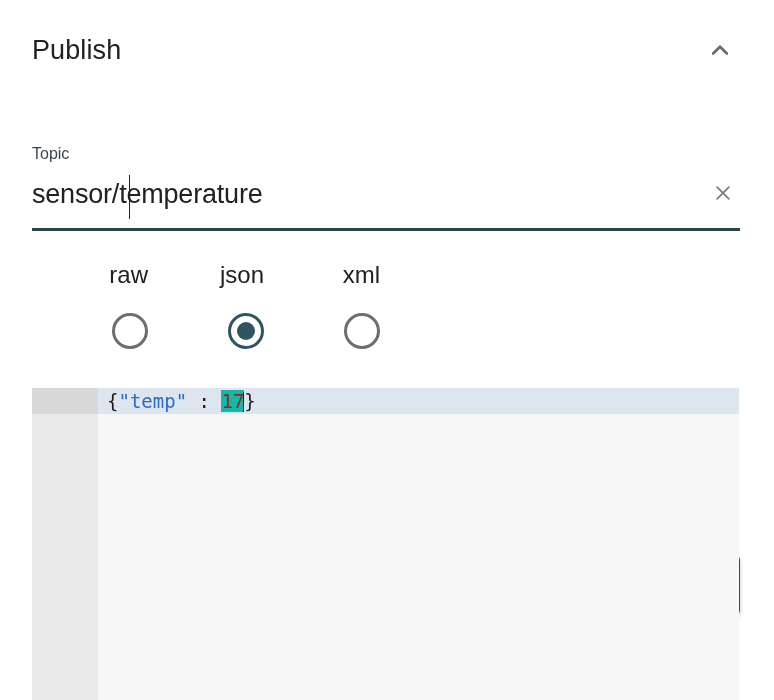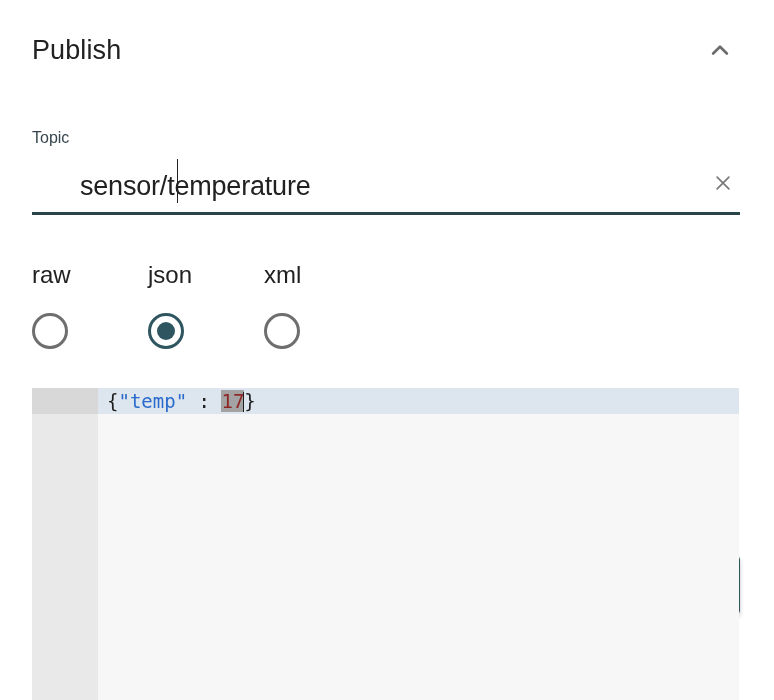--- a/index.html
+++ b/index.html
@@ -44,36 +44,35 @@
     background: transparent;
     border: none;
     padding: 0;
   }
   .collapse-btn svg { display: block; }
 
   
   .topic-field {
     position: absolute;
     left: 32px;
-    top: 128px;
+    top: 144px;
     width: 708px;
   }
   .topic-label {
     font-size: 16px;
     color: #37474f;
     line-height: 20px;
     margin-bottom: 13px;
     display: block;
   }
   .topic-input-row {
     position: relative;
     display: flex;
-    align-items: flex-end;
+    align-items: flex-start;
     height: 42px;
-    margin-left: 48px;
   }
   .topic-input {
     flex: 1;
     border: none;
     outline: none;
     background: transparent;
     font-family: "Liberation Sans", sans-serif;
     font-size: 27px;
     color: #212121;
     padding: 0;
@@ -118,21 +117,21 @@
   .radio-group {
     position: absolute;
     left: 32px;
     top: 0;
     display: flex;
   }
   .radio-item {
     width: 116px;
     display: flex;
     flex-direction: column;
-    align-items: flex-start;
+    align-items: flex-end;
     cursor: pointer;
   }
   .radio-label {
     font-size: 24px;
     color: #212121;
     line-height: 30px;
     margin-bottom: 23px;
   }
   .radio-outer {
     width: 36px;
@@ -237,21 +236,21 @@
     color: #1d1d1d;
   }
   .code-line.active {
     background: #dde5ee;
   }
   .tok-punct  { color: #1d1d1d; }
   .tok-key    { color: #2a6bcc; }
   .tok-colon  { color: #1d1d1d; }
   .tok-num    { color: #9c2a2a; }
   .tok-num.sel {
-    background: #a3a3a3;
+    background: #14b8a6;
     color: #8f2626;
   }
   .code-caret {
     display: inline-block;
     width: 1px;
     height: 20px;
     background: #1d1d1d;
     vertical-align: -4px;
     margin-left: -1px;
   }

